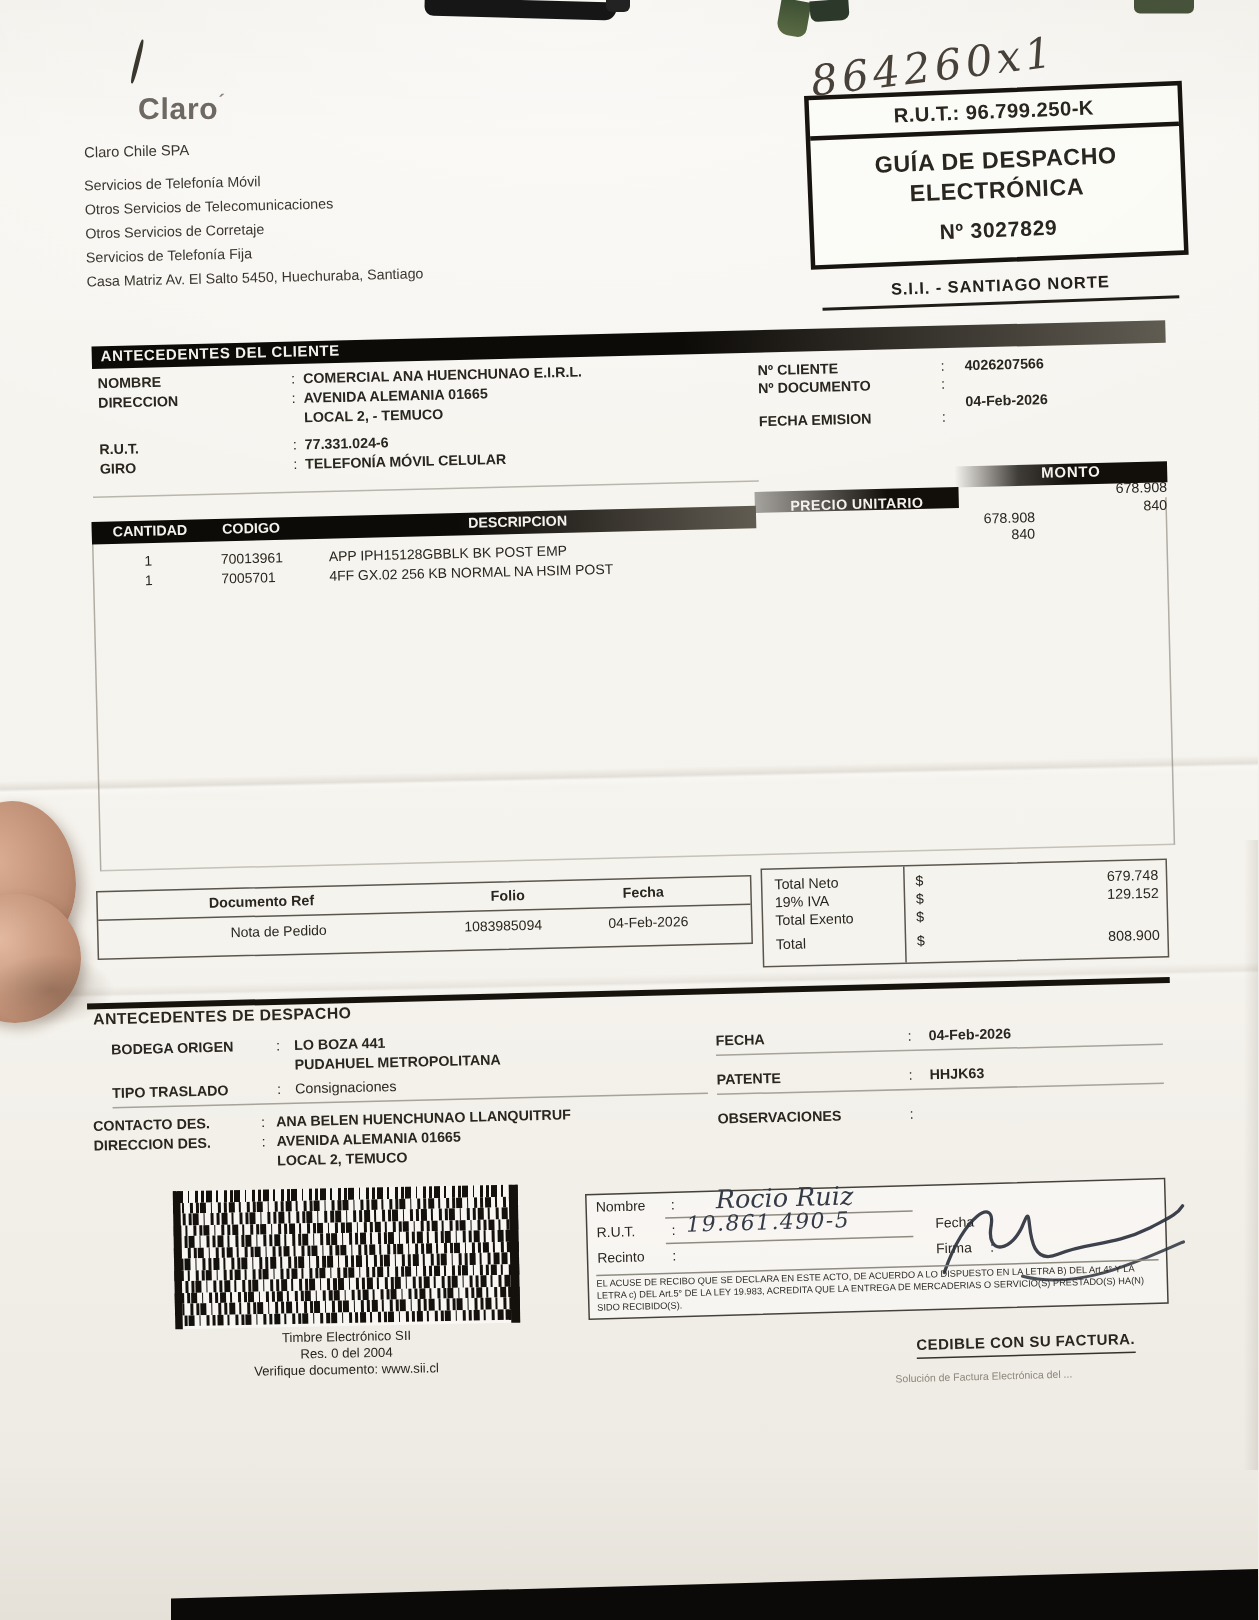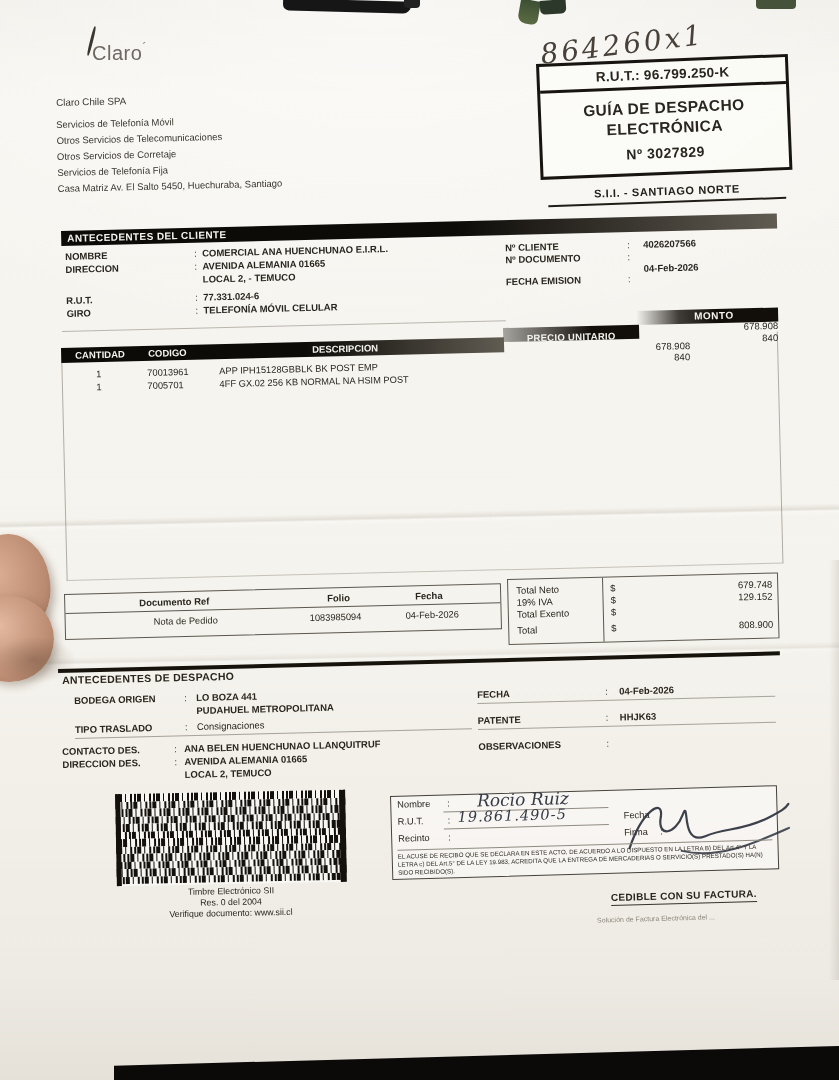--- a/index.html
+++ b/index.html
@@ -31,21 +31,21 @@
   <div class="abs" style="left:283px;top:0;width:128px;height:12px;background:#161616;border-radius:0 0 8px 6px;transform:rotate(1.5deg)"></div>
   <div class="abs" style="left:404px;top:0;width:16px;height:8px;background:#222;border-radius:0 0 4px 4px"></div>
   <div class="abs" style="left:519px;top:0;width:20px;height:24px;background:linear-gradient(#3d4f33,#5a6b44);transform:rotate(10deg);border-radius:0 0 6px 8px"></div>
   <div class="abs" style="left:540px;top:0;width:26px;height:14px;background:#2c392a;border-radius:0 0 5px 5px;transform:rotate(-4deg)"></div>
   <div class="abs" style="left:756px;top:0;width:40px;height:9px;background:#46523a;border-radius:0 0 4px 4px"></div>
   <div class="abs" style="left:90px;top:26px;width:3px;height:30px;background:#3a372f;transform:rotate(14deg);border-radius:40%"></div>
   <div class="abs" style="right:0;top:560px;width:10px;height:420px;background:linear-gradient(90deg,rgba(0,0,0,0),rgba(80,70,58,.12))"></div>
 
   <div class="abs hand nw" style="left:540px;top:28px;font-size:28px;letter-spacing:3px;color:#474139;transform:rotate(-7deg)">864260x1</div>
 
-  <div class="abs nw" style="left:92px;top:40px;font-size:20px;font-weight:normal;color:#6e6862;letter-spacing:.5px">
+  <div class="abs nw" style="left:92px;top:60px;font-size:20px;font-weight:bold;color:#6e6862;letter-spacing:.5px">
     <span>Claro</span><span style="font-size:13px;vertical-align:super;color:#8a847c">´</span>
   </div>
 
   <div class="abs t nw" style="left:56px;top:97px;font-size:9.8px;color:#3a362f">Claro Chile SPA</div>
   <div class="abs t" style="left:56px;top:118px;font-size:9.5px;line-height:13px;color:#3a362f">
     <div style="margin-bottom:3px">Servicios de Telefonía Móvil</div>
     <div style="margin-bottom:3px">Otros Servicios de Telecomunicaciones</div>
     <div style="margin-bottom:3px">Otros Servicios de Corretaje</div>
     <div style="margin-bottom:3px">Servicios de Telefonía Fija</div>
     <div>Casa Matriz Av. El Salto 5450, Huechuraba, Santiago</div>

